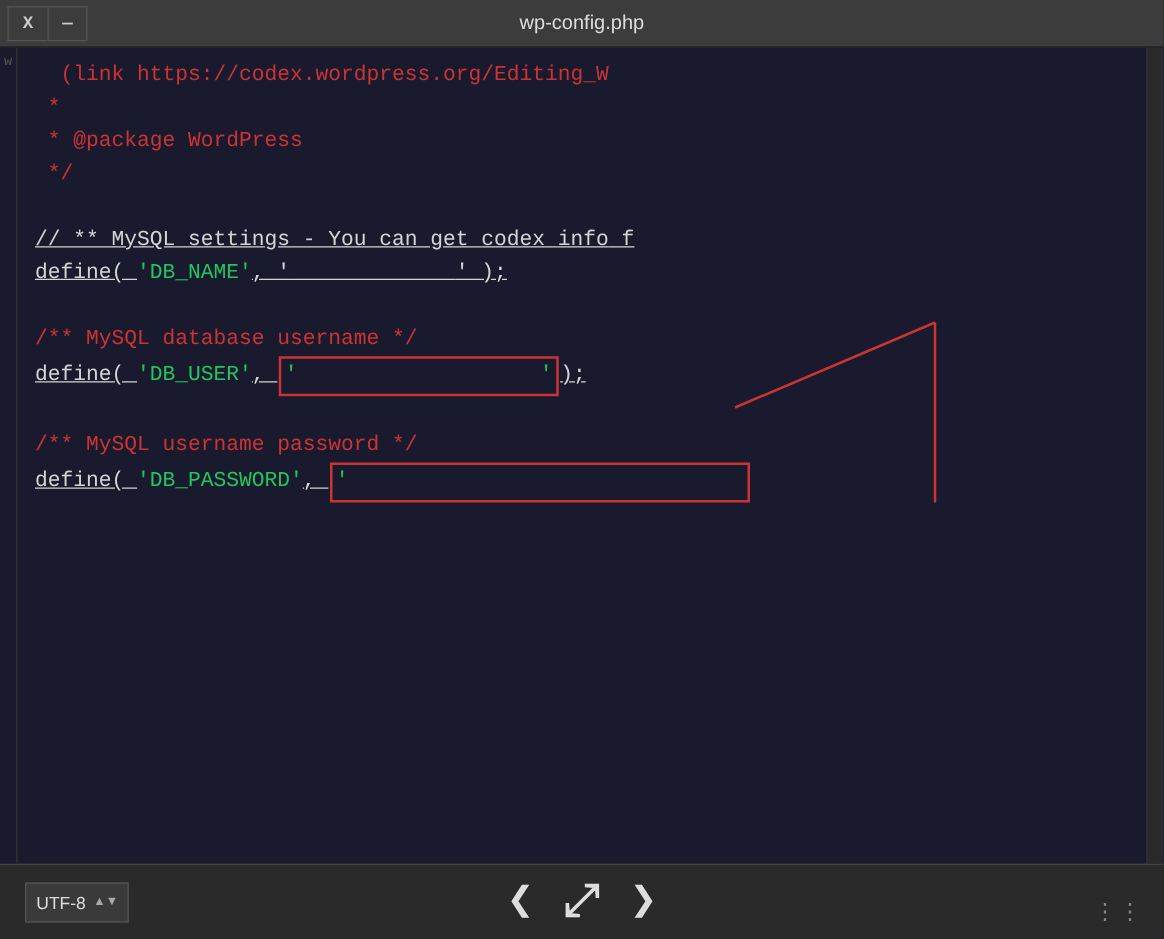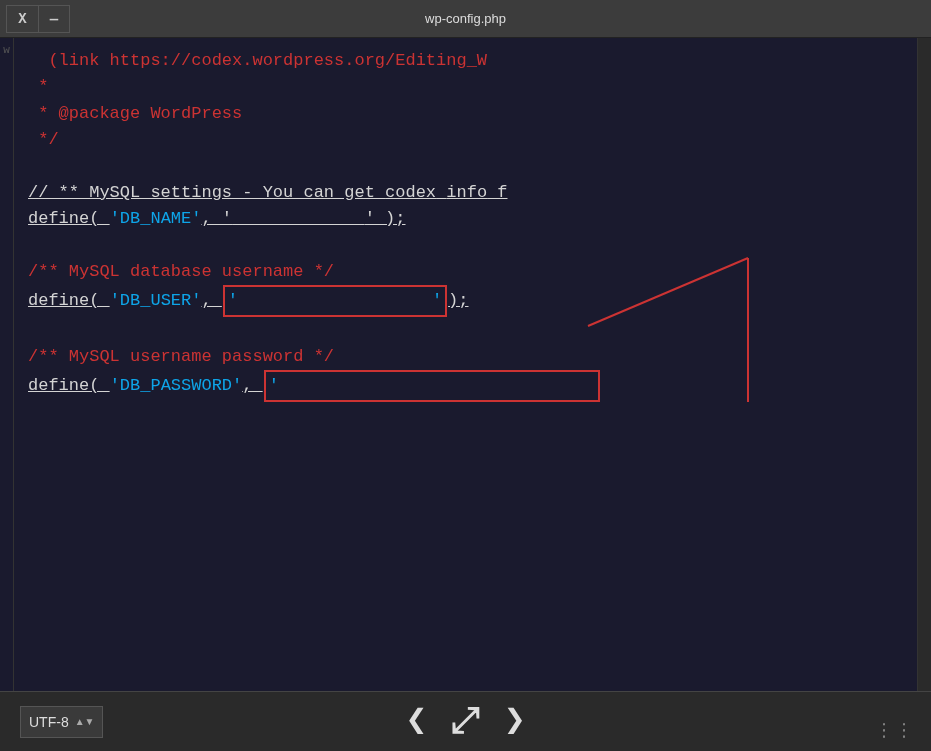--- a/index.html
+++ b/index.html
@@ -48,21 +48,21 @@
 
     .title-btn:first-child {
       border-right: none;
     }
 
     .title-text {
       position: absolute;
       left: 50%;
       transform: translateX(-50%);
       color: #ddd;
-      font-size: 13px;
+      font-size: 16px;
       font-family: Arial, sans-serif;
     }
 
     
     .code-area {
       flex: 1;
       background: #1a1a2e;
       color: #d4d4d4;
       padding: 10px 20px;
       font-size: 17px;
@@ -71,21 +71,21 @@
       position: relative;
     }
 
     .code-line {
       white-space: pre;
       display: block;
       font-family: 'Courier New', Courier, monospace;
       font-size: 17px;
     }
 
-    .code-green { color: #0ea5e9; }
+    .code-green { color: #22c55e; }
     .code-white { color: #d4d4d4; text-decoration: underline; }
     .code-comment { color: #cc3333; }
 
     
     .highlight-box {
       display: inline-block;
       border: 2px solid #cc3333;
       padding: 1px 3px;
       margin: 0 1px;
       background: transparent;

